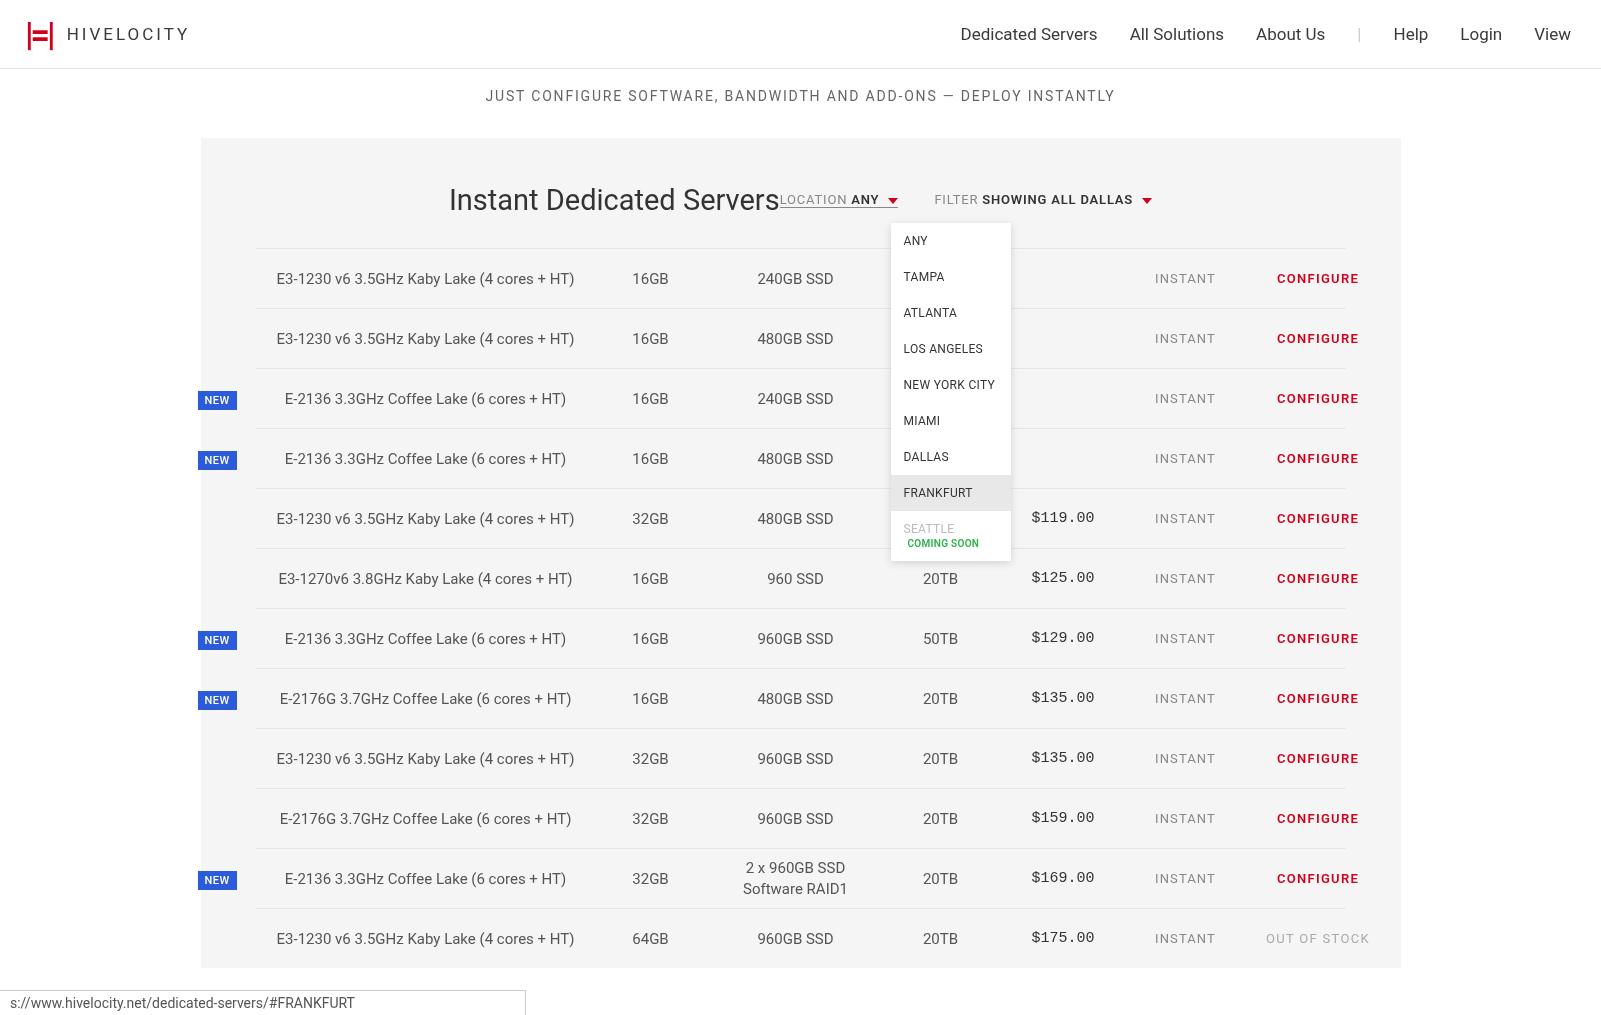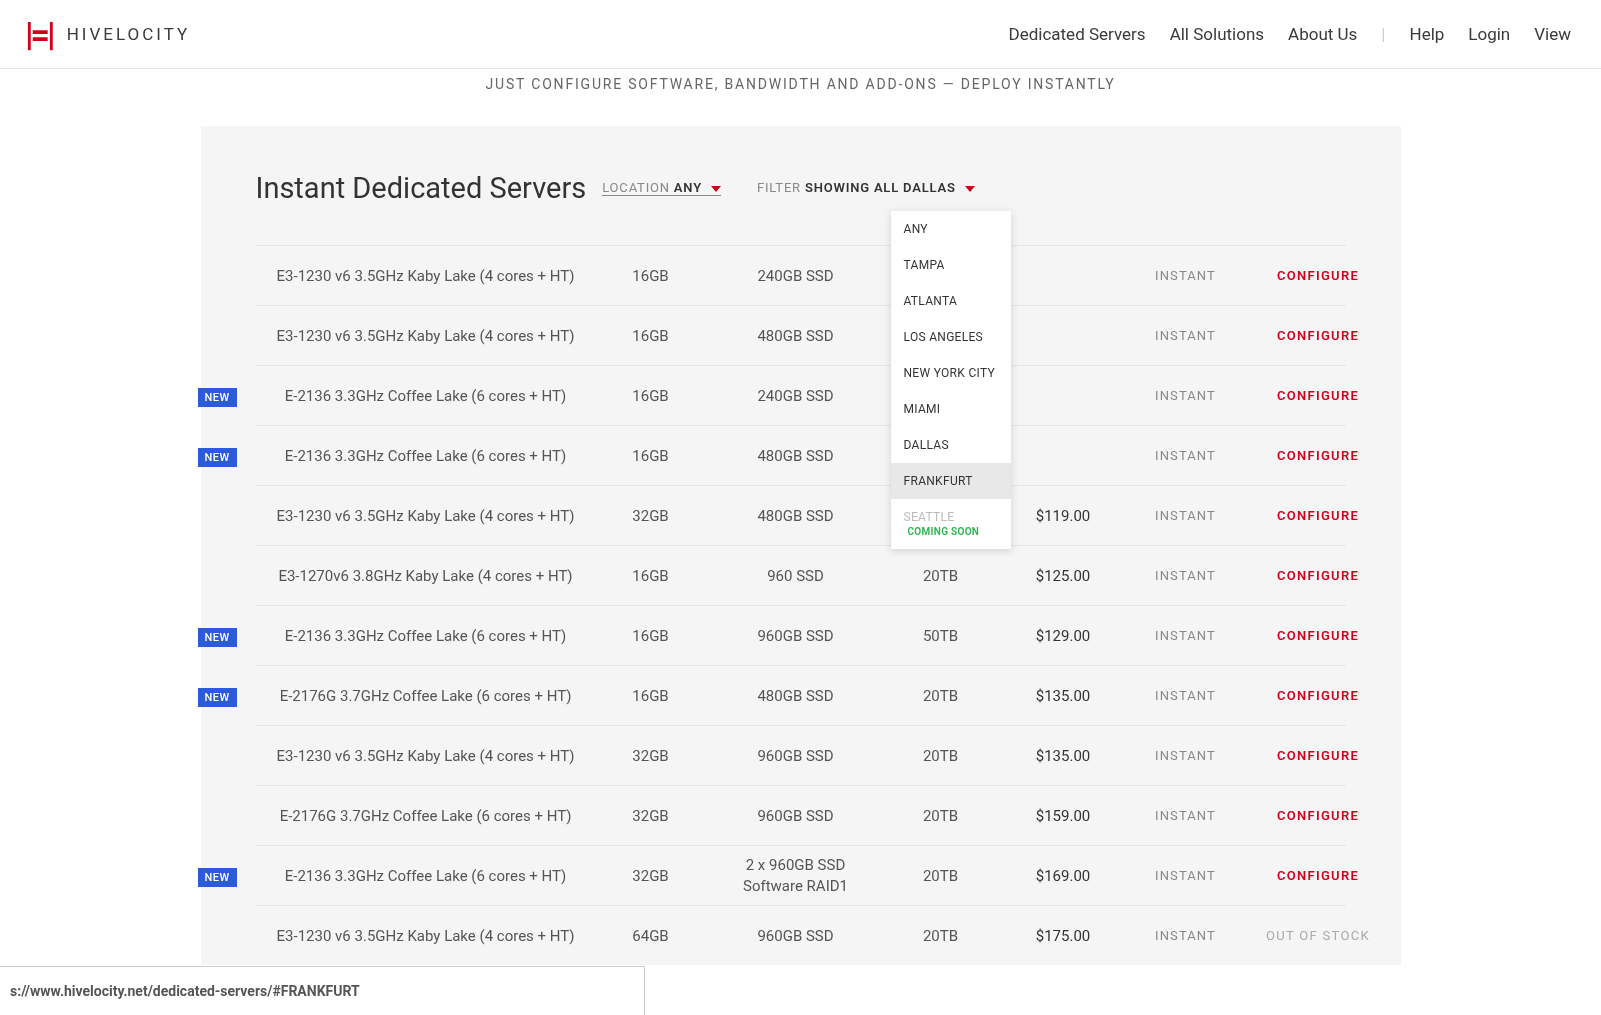--- a/index.html
+++ b/index.html
@@ -30,46 +30,46 @@
 .logo {
   color: #d0021b;
   font-weight: 700;
   font-size: 34px;
   letter-spacing: -3px;
   line-height: 1;
 }
 .nav {
   display: flex;
   align-items: center;
-  gap: 24px;
+  gap: 32px;
   font-size: 17px;
   color: #3a3a3a;
 }
 .nav .sep { color: #ccc; }
 .nav span { cursor: pointer; }
 .banner {
   text-align: center;
   font-size: 14px;
   letter-spacing: 1.8px;
   color: #666;
   padding: 7px 0 10px;
+  margin-top: 12px;
 }
 .outer {
   width: 1200px;
   margin: 24px auto 0;
   background: #f5f5f5;
   padding: 45px 55px 0;
   position: relative;
 }
 .title-row {
   display: flex;
   align-items: center;
-  justify-content: flex-start;
-  margin-bottom: 40px;
-  gap: 16px;
+  justify-content: center;
+  margin-bottom: 31px;
 }
 .title {
   font-size: 29px;
   font-weight: 400;
   color: #333;
 }
 .filters {
   display: flex;
   gap: 36px;
   font-size: 13px;
@@ -146,21 +146,21 @@
 .row .oos {
   color: #aaa;
   letter-spacing: 1.3px;
   font-size: 13px;
 }
 .row .deploy {
   color: #888;
   letter-spacing: 1.1px;
   font-size: 13px;
 }
-.row .price { color: #333; }
+.row .price { color: #333; font-family: Liberation Mono, monospace; }
 .new-badge {
   position: absolute;
   left: -58px;
   top: 22px;
   background: #2c5bd9;
   color: #fff;
   font-size: 11px;
   padding: 3px 7px;
   letter-spacing: 0.5px;
   font-weight: 500;
@@ -170,25 +170,24 @@
   font-size: 15px;
 }
 .status-bar {
   position: fixed;
   bottom: 0;
   left: 0;
   background: #fff;
   border: 1px solid #ccc;
   border-left: none;
   border-bottom: none;
-  padding: 16px 10px;
+  padding: 4px 10px;
   font-size: 14px;
   color: #555;
-  width: 645px;
-  font-weight: bold;
+  width: 526px;
 }
 </style>
 </head>
 <body>
 
 <div class="header">
   <div class="brand">
     <span class="logo">|=|</span>
     <span>HIVELOCITY</span>
   </div>

